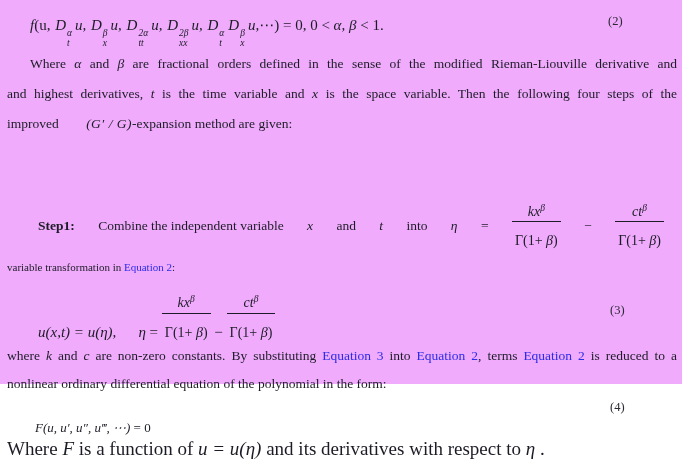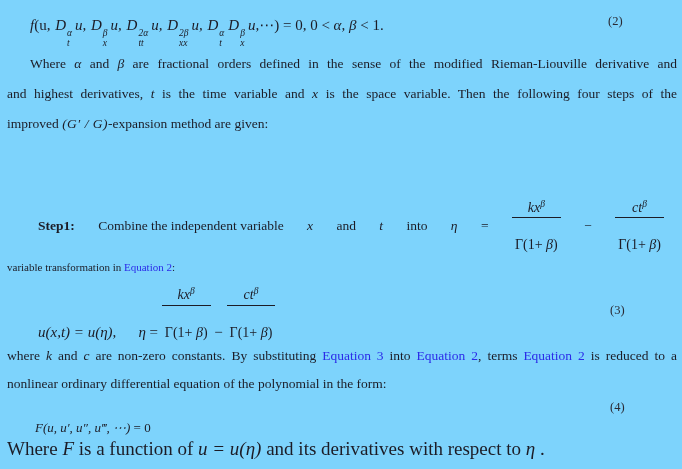--- a/index.html
+++ b/index.html
@@ -1,20 +1,20 @@
 <!DOCTYPE html>
 <html><head>
 <meta charset="utf-8">
 <style>
   html,body{margin:0;padding:0;}
   body{
     width:682px;height:469px;background:#ffffff;overflow:hidden;
     font-family:"Liberation Serif","DejaVu Serif",serif;color:#1c1c26;
   }
-  .page{position:relative;width:682px;height:469px;background:#7dd3fc;}
+  .page{position:relative;width:682px;height:384px;background:#f0abfc;}
   i{font-style:italic;}
   .b{font-weight:bold;}
   .link{color:#2b2be8;cursor:pointer;}
   
   .eq{font-size:15px;}
   #eq2{position:absolute;top:8px;left:30px;line-height:34px;white-space:nowrap;}
   #eq2num{position:absolute;top:14px;left:608px;font-size:12.5px;color:#2a2a33;}
   #eq3{position:absolute;top:287px;left:38px;height:54px;display:flex;align-items:flex-end;}
   #eq3num{position:absolute;top:303px;left:610px;font-size:12.5px;color:#2a2a33;}
   #eq4{position:absolute;top:420px;left:35px;font-size:13px;}
@@ -28,27 +28,27 @@
   .jline{text-align:justify;text-align-last:justify;}
   .indent{padding-left:23px;}
   #stepline1{position:absolute;top:199px;left:38px;height:54px;display:flex;align-items:center;font-size:13.5px;gap:20px;}
   #stepline1 > *{white-space:pre;}
   #stepline2{position:absolute;top:255px;left:7px;height:24px;line-height:24px;font-size:11px;}
   #closing{position:absolute;top:437px;left:7px;height:24px;line-height:24px;font-size:19px;}
   
   #eq3 > *{white-space:pre;}
   .frac{display:inline-block;text-align:center;vertical-align:middle;font-size:14px;line-height:1.25;}
   .frac .num{display:block;border-bottom:1px solid #1c1c26;padding:0 5px 1px;}
-  .frac .den{display:block;padding:10px 3px 0;margin-top:8px;}
+  .frac .den{display:block;padding:10px 3px 0;}
   .sp{font-size:9.5px;vertical-align:5px;font-style:italic;}
   .dop{display:inline-block;margin:0 1px;}
   .ss{display:inline-flex;flex-direction:column;align-items:flex-start;vertical-align:-6px;line-height:1;margin-left:1px;margin-right:2px;}
   .ss i{font-size:9.5px;display:block;line-height:1.08;}
   .gap20{display:inline-block;width:22px;}
-  .mspace{letter-spacing:0.5px;}
+  .mspace{letter-spacing:0.5px;margin-left:24px;}
 </style>
 </head>
 <body>
 
 <div class="page">
 
   <div id="eq2" class="eq">
     <i>f</i><span>(u, </span><span class="dop"><i>D</i><span class="ss">
           <i>α</i>
           <i>t</i>

